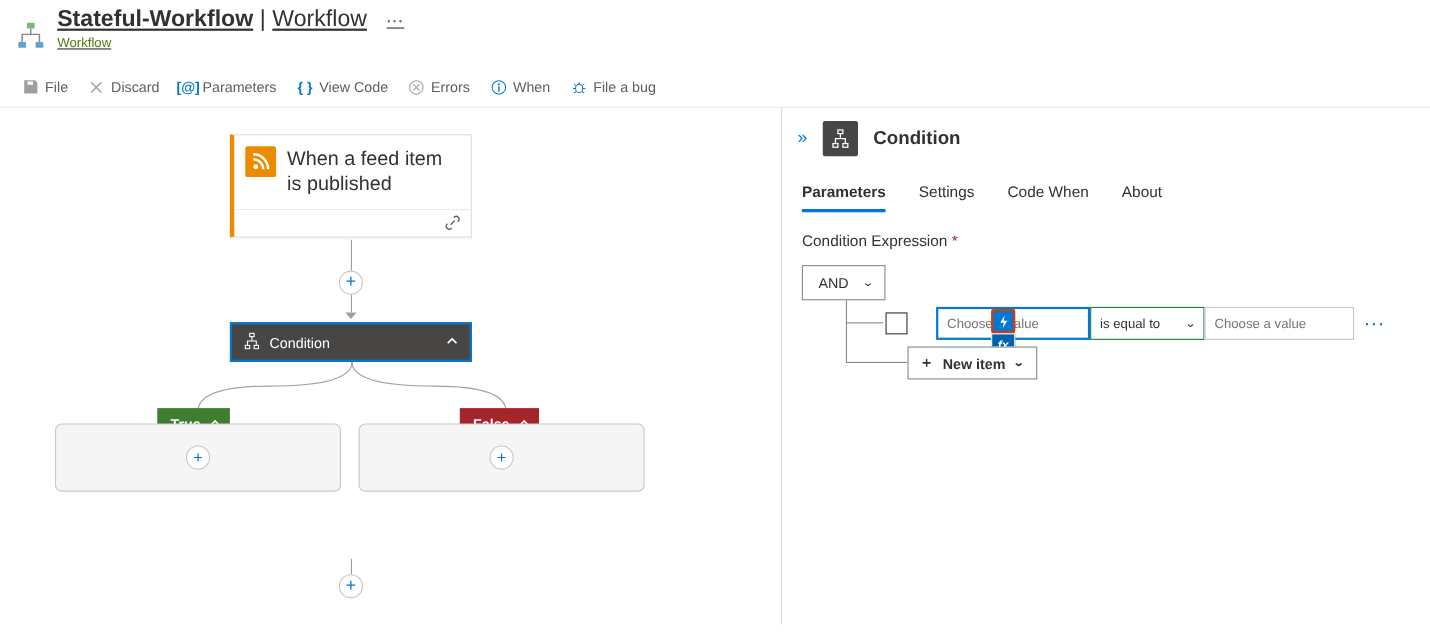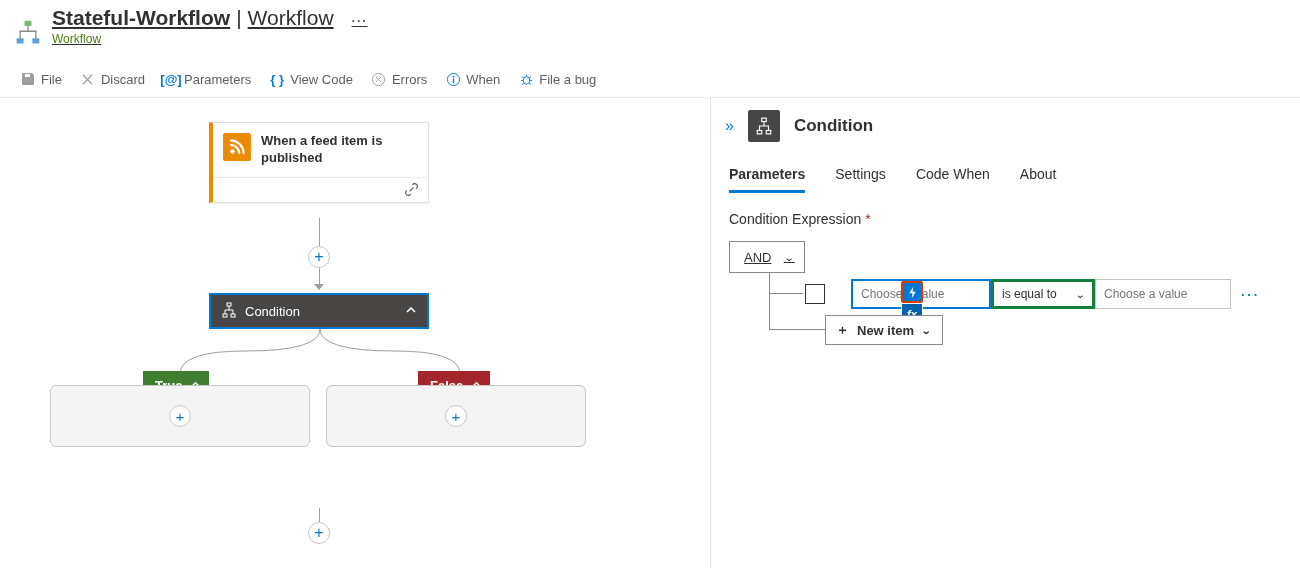--- a/index.html
+++ b/index.html
@@ -92,21 +92,21 @@
     gap: 10px;
     padding: 10px 12px 10px 10px;
   }
   .rss-icon {
     width: 28px; height: 28px;
     background:#ec8b00;
     border-radius:2px;
     flex-shrink:0;
     display:flex; align-items:center; justify-content:center;
   }
-  .node-trigger .hdr-text { font-weight:700; font-size:13px; line-height:1.3;}
+  .node-trigger .hdr-text { font-weight:400; font-size:18px; line-height:1.3;}
   .node-trigger .footer {
     border-top:1px solid #edebe9;
     display:flex; justify-content:flex-end;
     padding:4px 8px;
   }
   .link-icon { width:16px; height:16px; color:#605e5c; }
 
   .connector-v {
     position:absolute;
     width:1px;
@@ -213,21 +213,20 @@
 
   .expr-area { position:relative; margin-left:4px; }
   .and-box {
     border:1px solid #8a8886;
     background:#fff;
     height:32px;
     display:inline-flex;align-items:center;gap:14px;
     padding:0 10px 0 14px;
     font-size:13px;
     cursor:pointer;
-    text-decoration:underline;
   }
   .tree-line-v { position:absolute; width:1px; background:#8a8886; left:40px; }
   .tree-line-h { position:absolute; height:1px; background:#8a8886; }
 
   .row {
     position:absolute;
     display:flex; align-items:center; gap:0;
   }
   .checkbox {
     width:20px;height:20px;border:1px solid #323130;background:#fff;margin-right:4px;
@@ -249,21 +248,21 @@
     height:30px; width:140px;
     border:2px solid #0078d4;
     padding:0 8px;
     font-size:12px;
     color:#605e5c;
     outline:none;
     background:#fff;
   }
   .op-select {
     height:30px; width:104px;
-    border:3px solid #15803d;
+    border:1px solid #15803d;
     display:flex;align-items:center;justify-content:space-between;
     padding:0 8px;font-size:12px;background:#fff;
   }
   .value-input2 {
     height:30px;width:136px;border:1px solid #c8c6c4;padding:0 8px;font-size:12px;color:#605e5c;background:#fff;
   }
   .row-menu { margin-left:10px;color:#0078d4;letter-spacing:2px;font-weight:700;}
 
   .new-item-btn {
     position:absolute;

